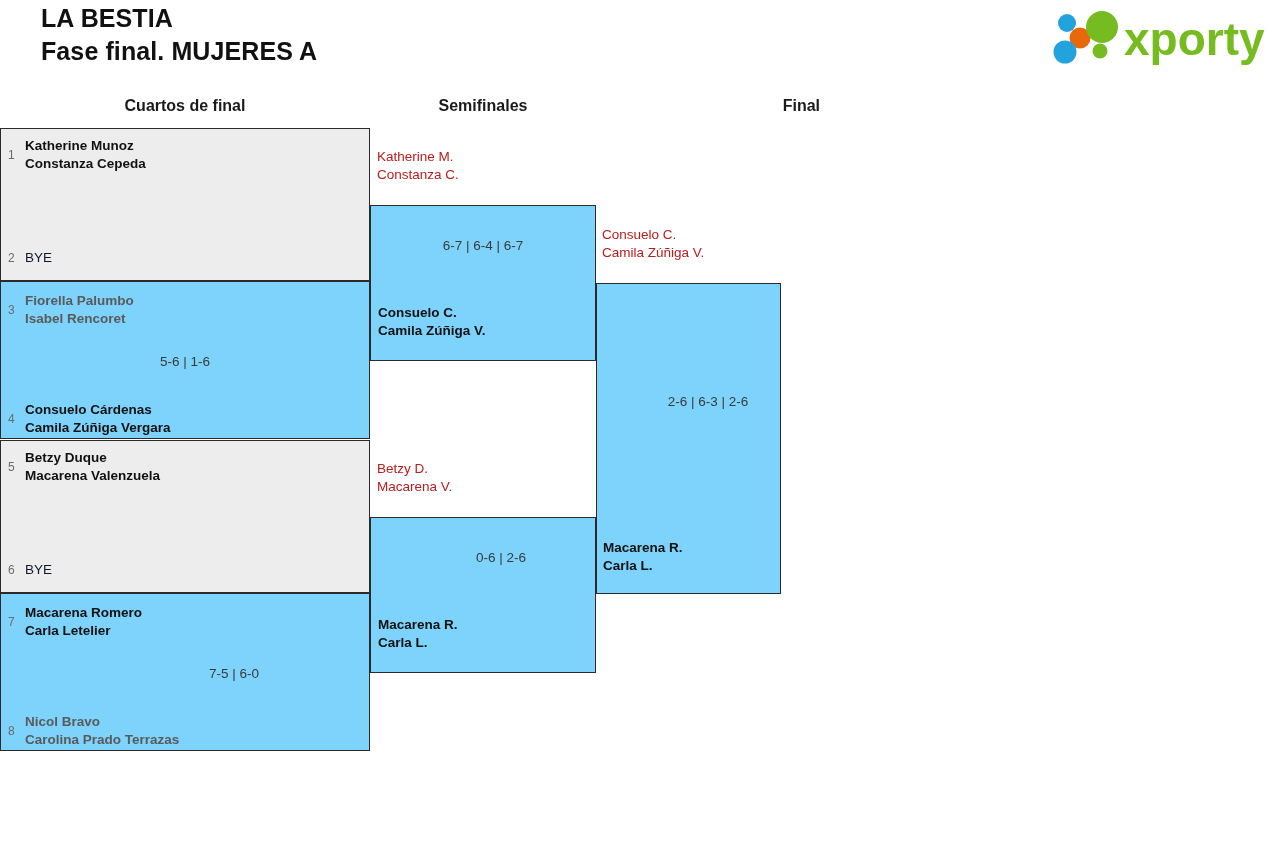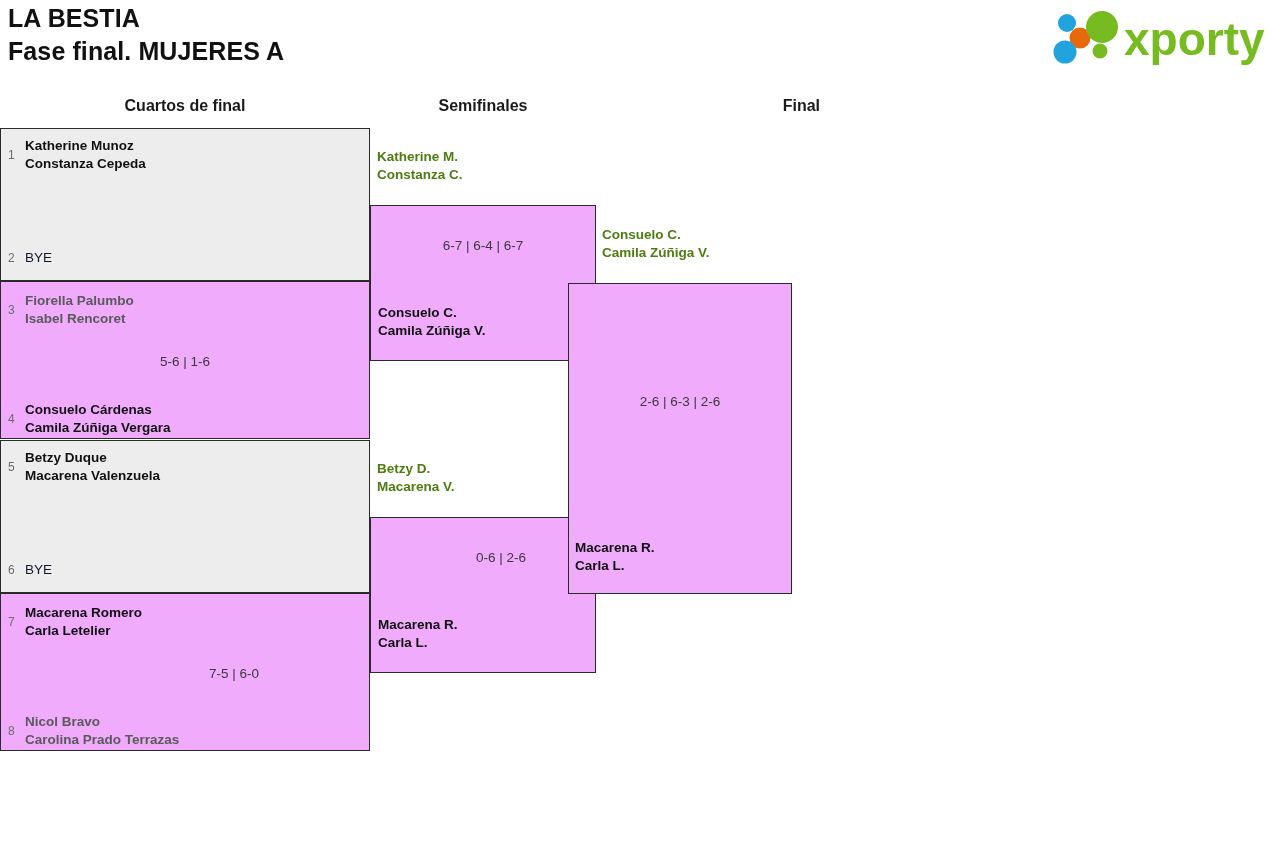--- a/index.html
+++ b/index.html
@@ -9,21 +9,21 @@
     background: #ffffff;
     font-family: "Liberation Sans", sans-serif;
     color: #1a1a1a;
     overflow: hidden;
   }
 
   #page { position: relative; width: 1280px; height: 850px; }
 
   
   .header { position: absolute; left: 0; top: 0; width: 1280px; height: 88px; }
-  .title-block { position: absolute; left: 8px; top: 2px; }
+  .title-block { position: absolute; left: 0; top: 2px; padding-left: 41px; }
   .title-line {
     font-size: 25px;
     font-weight: 700;
     line-height: 33px;
     letter-spacing: 0.1px;
     color: #111111;
     white-space: nowrap;
   }
 
   
@@ -42,21 +42,21 @@
   .round-head.r0 { left: 0px;   top: 97px; width: 370px; }
   .round-head.r1 { left: 370px; top: 97px; width: 226px; }
   .round-head.r2 { left: 596px; top: 97px; width: 224px; text-align: right; }
 
   
   .bracket { position: absolute; left: 0; top: 0; width: 1280px; height: 850px; }
 
   .match {
     position: absolute;
     border: 1px solid #2a2a2a;
-    background: #f0abfc;
+    background: #7dd3fc;
   }
   .match.bye { background: #ededed; }
 
   .team {
     position: absolute;
     left: 0;
     display: flex;
     align-items: center;
     padding-left: 7px;
   }
@@ -92,21 +92,21 @@
     white-space: nowrap;
   }
 
   
   .advance {
     position: absolute;
     font-size: 13.5px;
     line-height: 18px;
     white-space: nowrap;
   }
-  .advance.loser  { color: #4d7c0f; font-weight: 700; }
+  .advance.loser  { color: #b91c1c; font-weight: 400; }
   .advance.winner { color: #111111; font-weight: 700; }
   .advance .nm { display: block; }
 </style>
 </head>
 <body>
 
 <div id="page">
 
   <div class="header">
     <div class="title-block">
@@ -220,21 +220,21 @@
         <span class="nm">Macarena R.</span>
         <span class="nm">Carla L.</span>
       </div>
     </div>
 
     <div class="advance loser" style="left:602px; top:226px;">
       <span class="nm">Consuelo C.</span>
       <span class="nm">Camila Zúñiga V.</span>
     </div>
 
-    <div class="match" style="left:568px; top:283px; width:224px; height:311px;">
+    <div class="match" style="left:596px; top:283px; width:185px; height:311px;">
       <div class="score" style="left:0; top:110px; width:222px;">2-6 | 6-3 | 2-6</div>
       <div class="advance winner" style="left:6px; top:255px;">
         <span class="nm">Macarena R.</span>
         <span class="nm">Carla L.</span>
       </div>
     </div>
 
   </div>
 </div>
 

